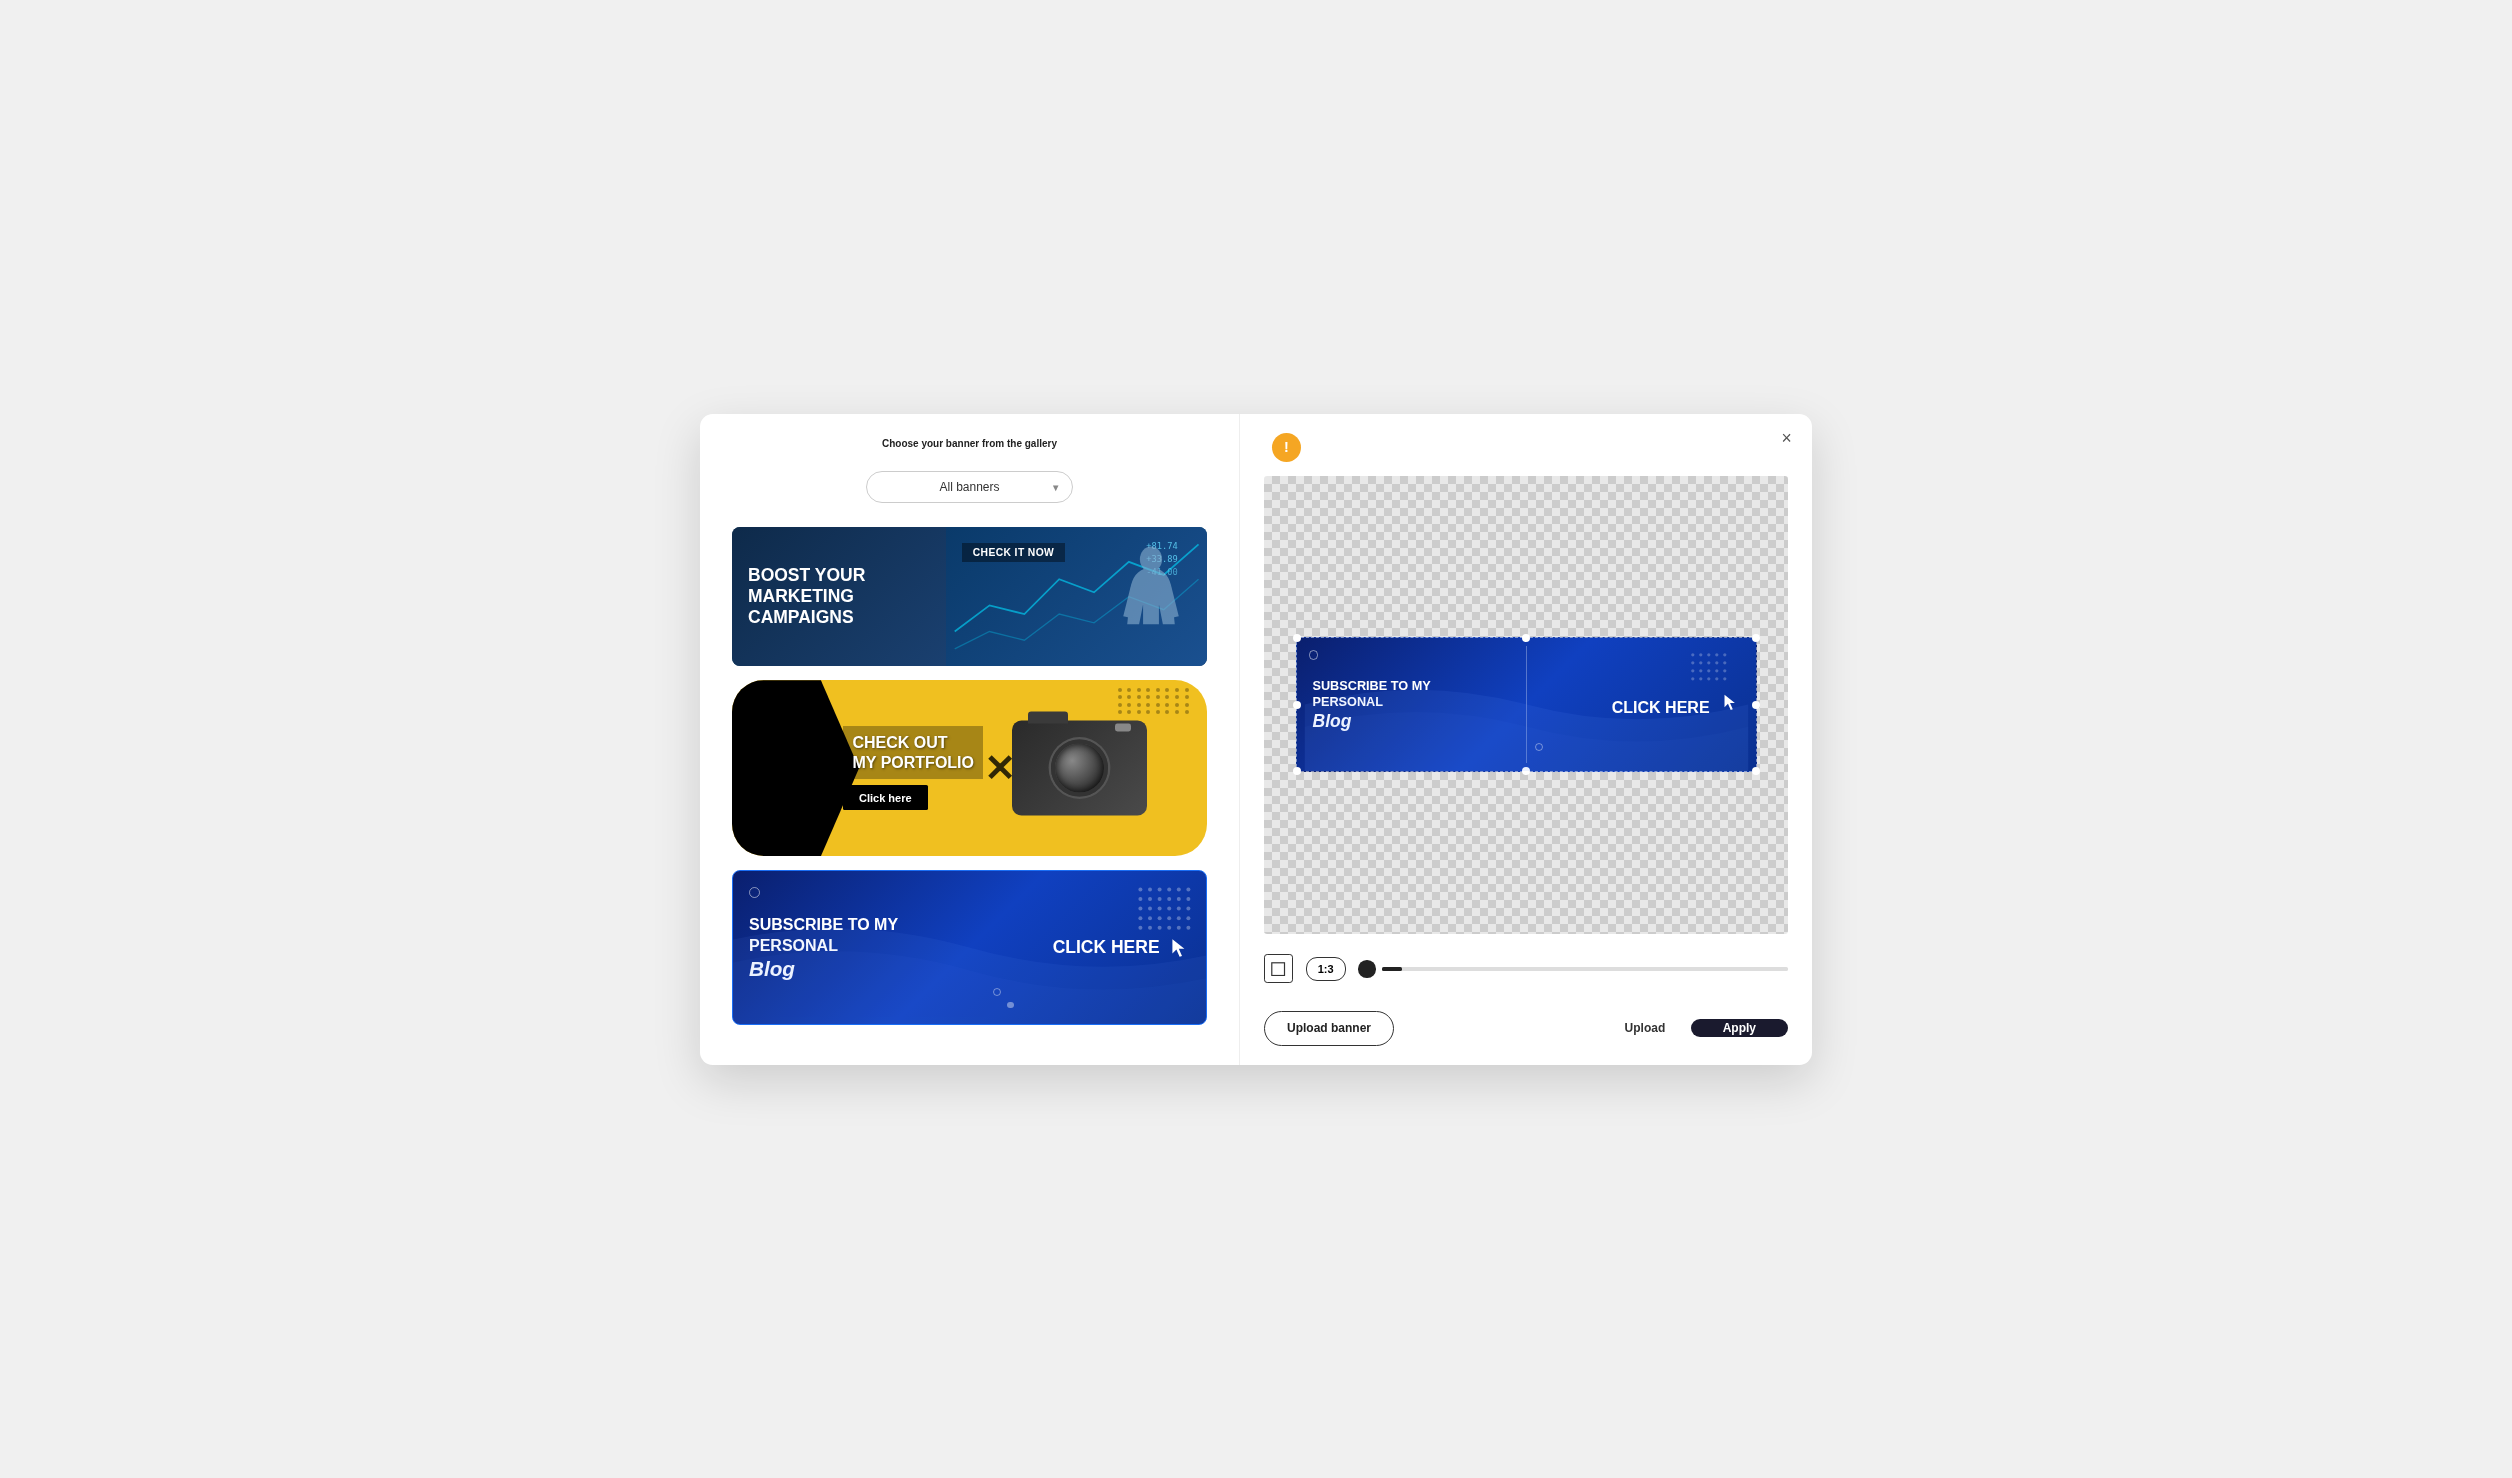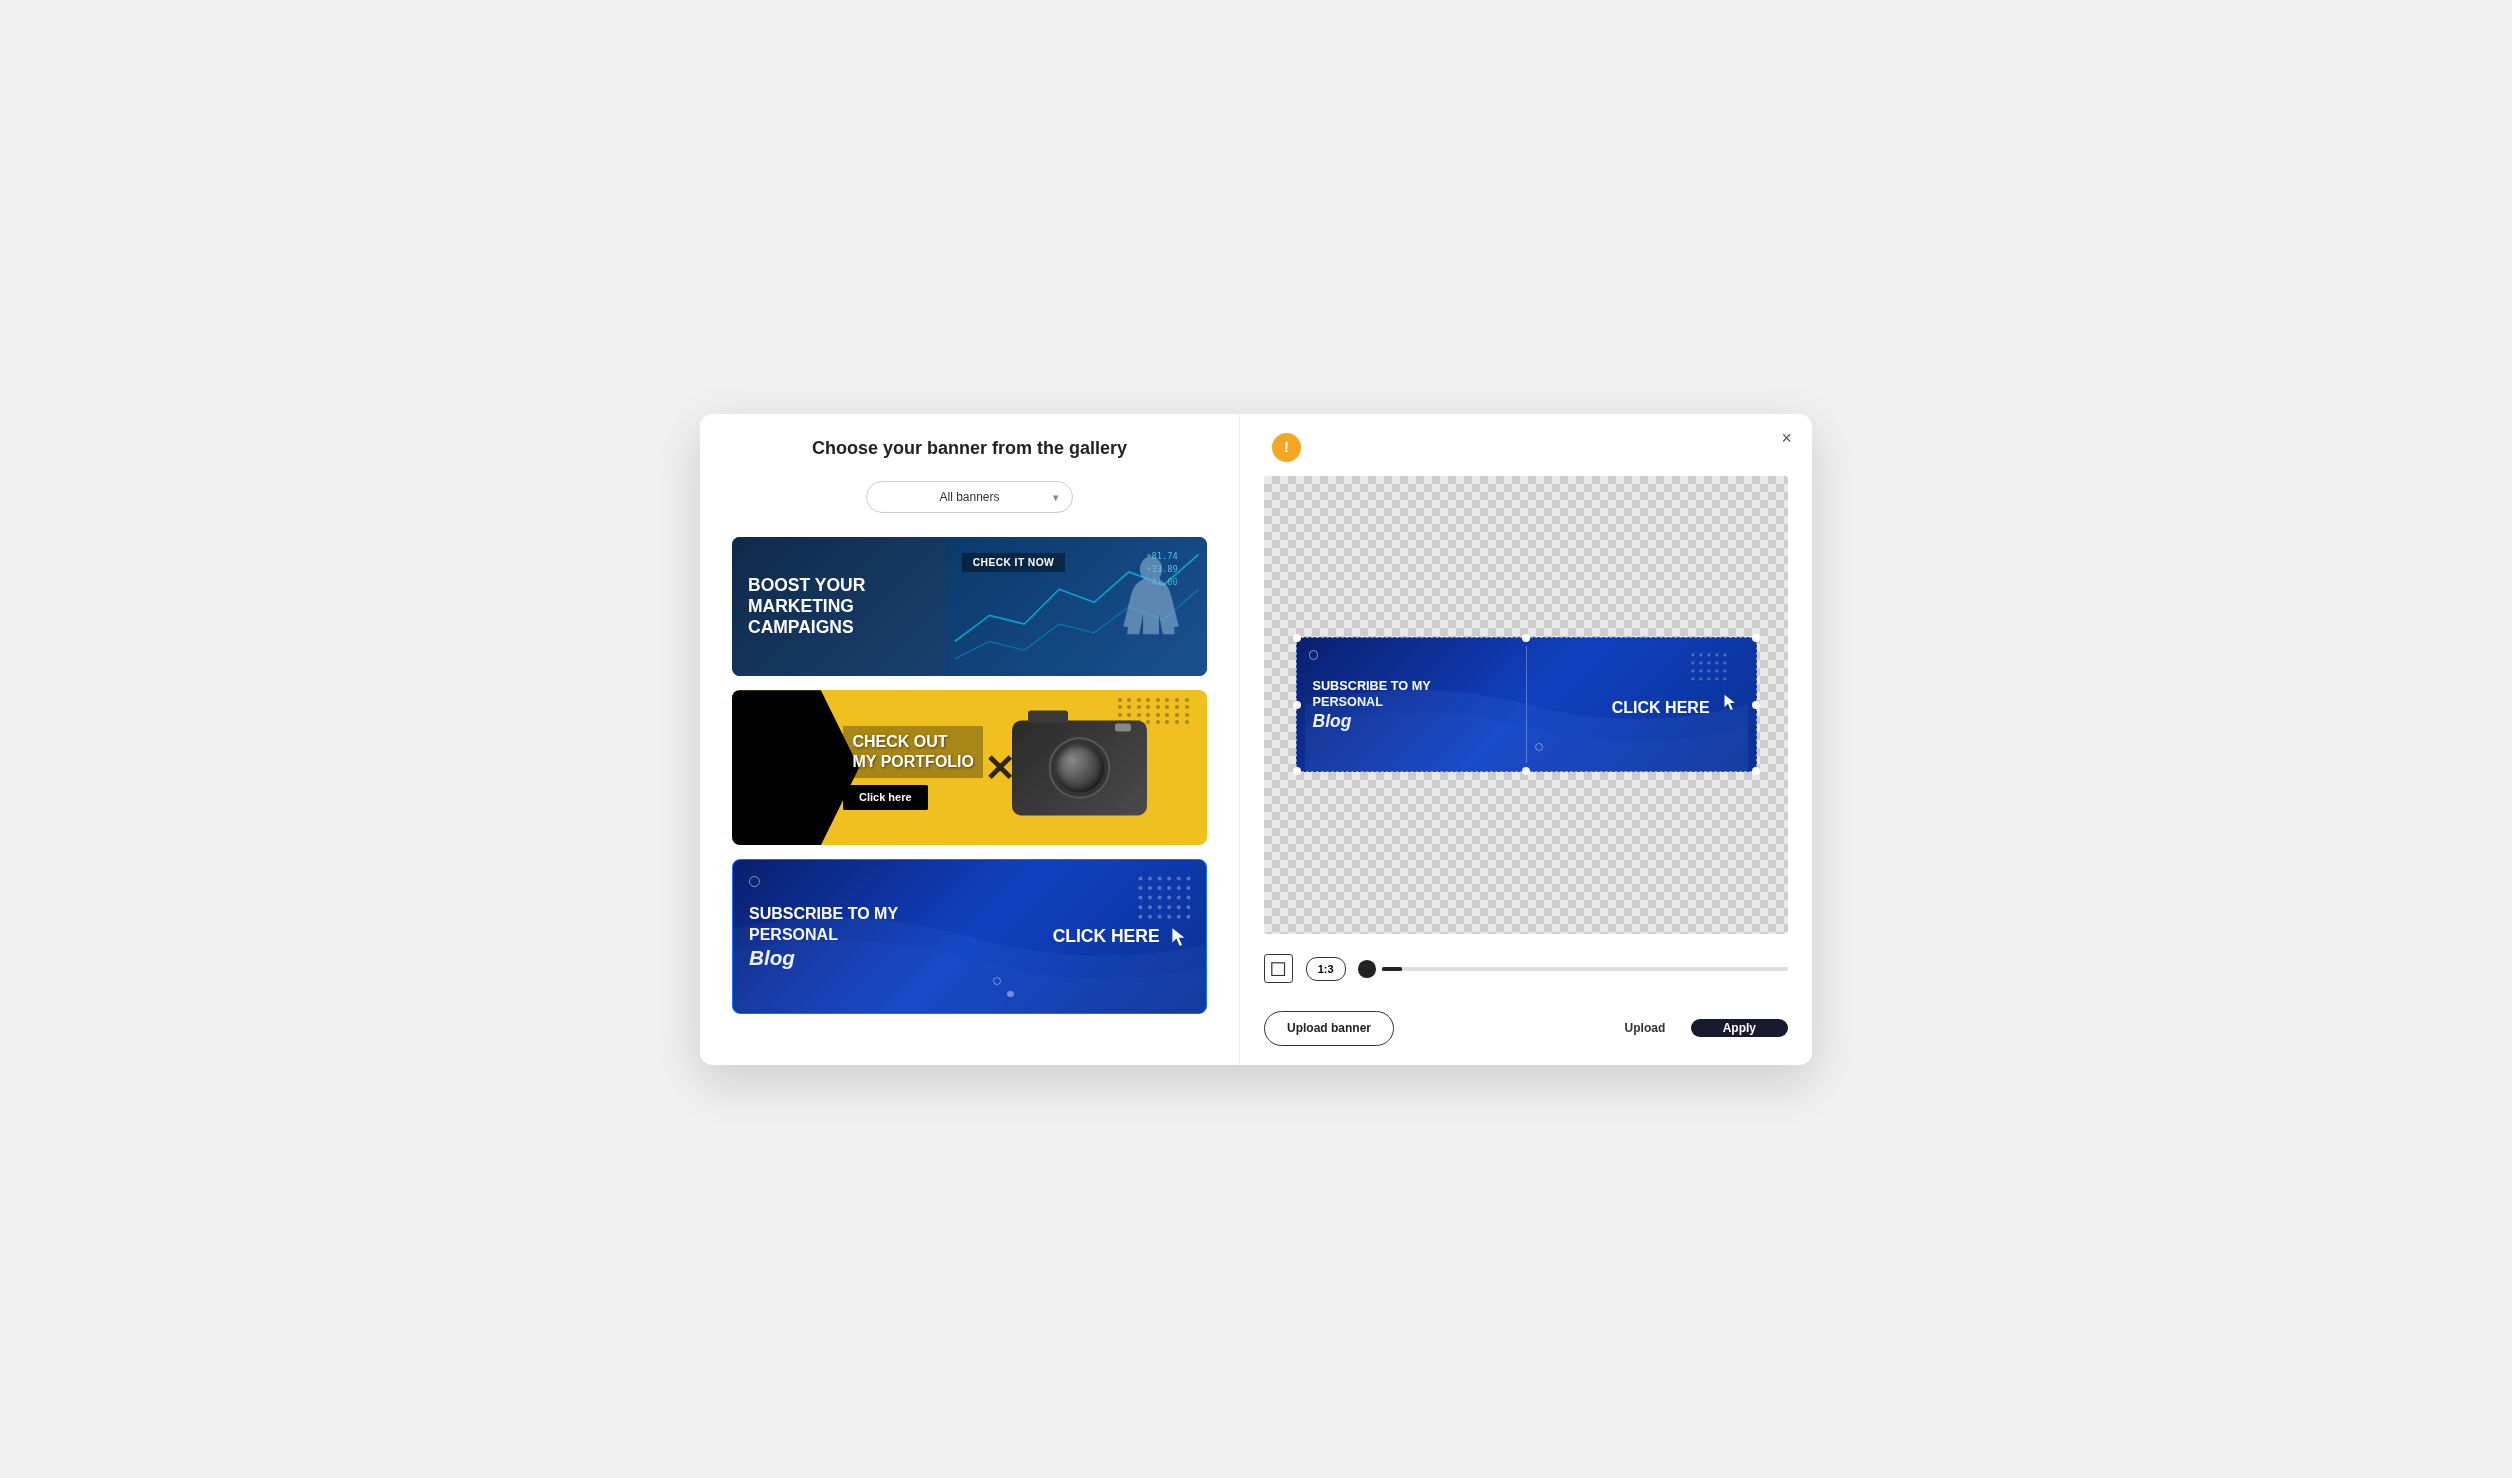--- a/index.html
+++ b/index.html
@@ -41,21 +41,21 @@
     .left-panel {
       width: 540px;
       padding: 24px 32px;
       border-right: 0.8px solid #eee;
       display: flex;
       flex-direction: column;
       gap: 16px;
     }
     .left-title {
       text-align: center;
-      font-size: 18px;
+      font-size: 10px;
       font-weight: 700;
       color: #222;
       margin-bottom: 6.4px;
     }
     .dropdown-container {
       display: flex;
       justify-content: center;
       margin-bottom: 8px;
     }
     .dropdown-select {
@@ -561,21 +561,21 @@
             <svg width="64" height="103" viewBox="0 0 80 130" style="opacity:0.6;position:absolute;right:24px;">
               <ellipse cx="40" cy="18" rx="14" ry="16" fill="#8ab0d0"></ellipse>
               <path d="M15,50 Q20,30 40,28 Q60,30 65,50 L70,100 L55,100 L50,75 L50,100 L30,100 L30,75 L25,100 L10,100 Z" fill="#8ab0d0"></path>
               <path d="M15,50 L5,90 L15,92 L25,60Z" fill="#8ab0d0"></path>
               <path d="M65,50 L75,90 L65,92 L55,60Z" fill="#8ab0d0"></path>
             </svg>
           </div>
         </div>
       </div>
 
-      <div class="banner-card banner-2" style="height:155px;">
+      <div class="banner-card banner-2" style="height:176px;border-radius:32px;">
         <div class="banner-2-black-shape"></div>
         <div class="banner-2-content">
           <div class="banner-2-title">CHECK OUT<br>MY PORTFOLIO</div>
           <div class="banner-2-cta">Click here</div>
         </div>
 
         <div class="dots-pattern">
           <div class="dot"></div>
             <div class="dot"></div>
             <div class="dot"></div>

